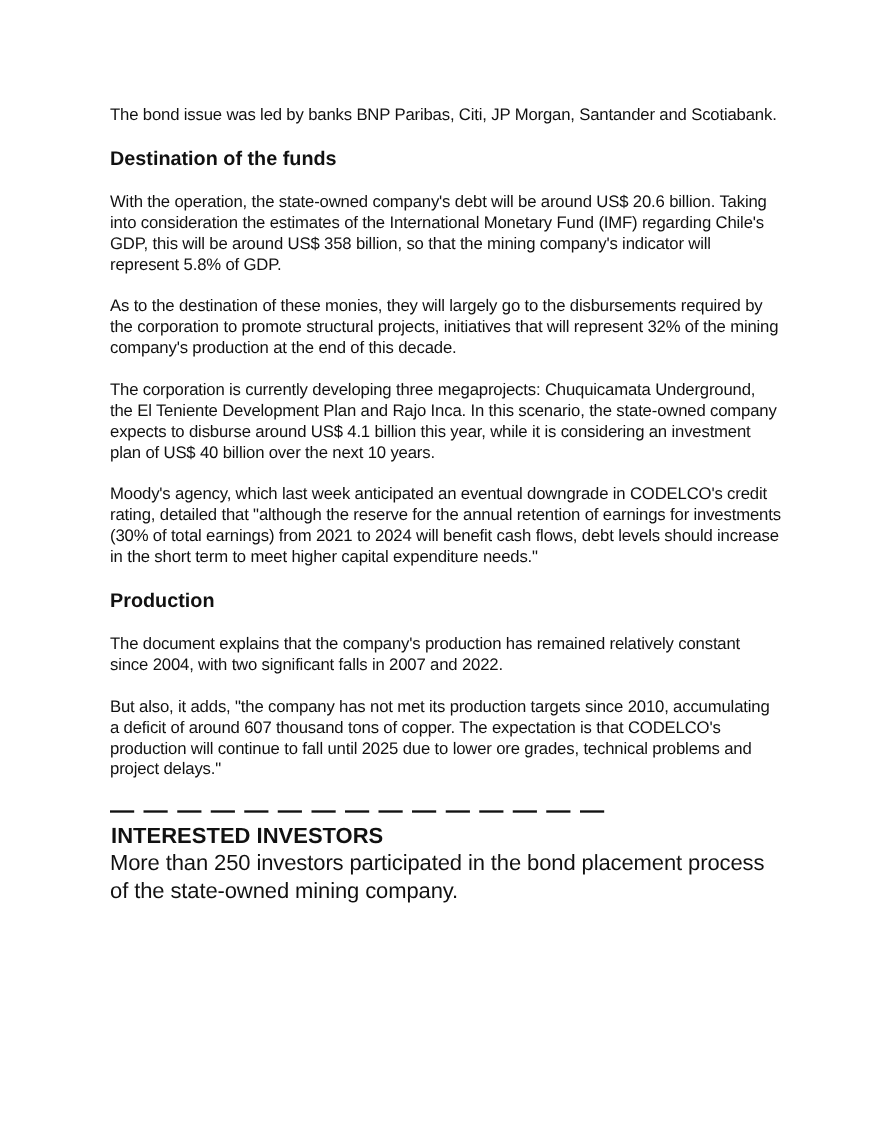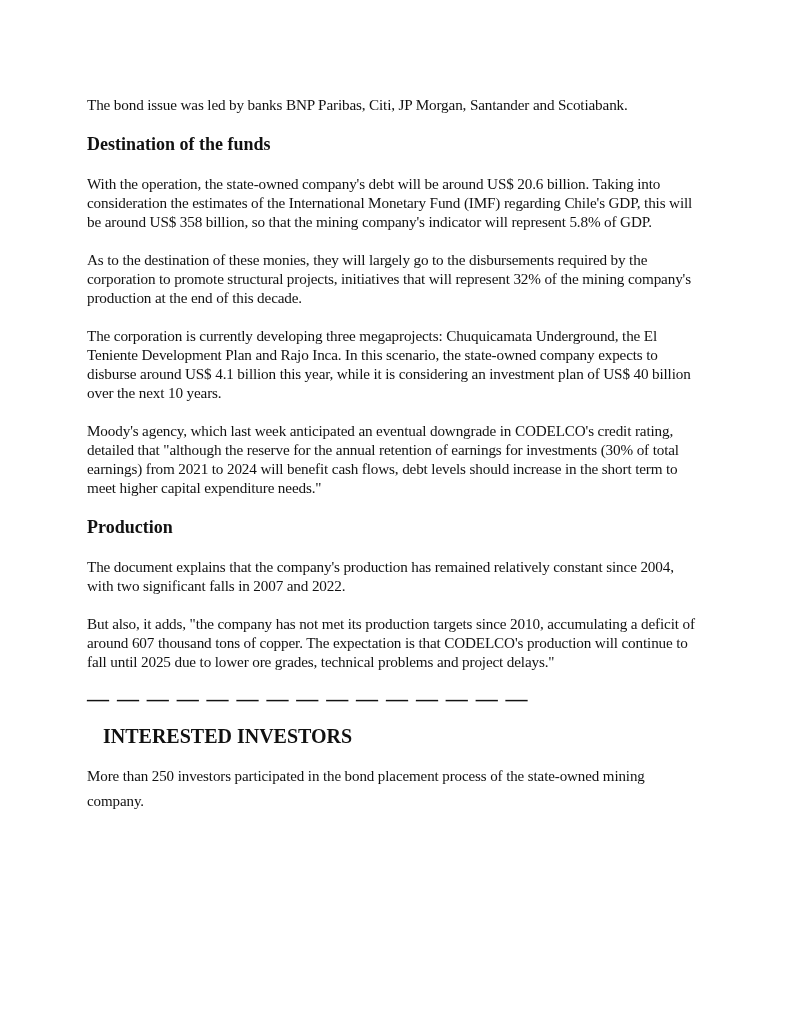--- a/index.html
+++ b/index.html
@@ -1,22 +1,22 @@
 <!DOCTYPE html>
 <html><head>
   <meta charset="utf-8">
   <style>
     html, body { margin: 0; padding: 0; background: #ffffff; }
     body { width: 800px; height: 1035px; position: relative; overflow: hidden; color: #111; }
-    .page { position: absolute; left: 87px; top: 95px; width: 610px; font-family: Liberation Serif, serif; }
+    .page { position: absolute; left: 100px; top: 95px; width: 610px; font-family: Liberation Sans, sans-serif; }
     .p { font-size: 15.2px; line-height: 19px; margin: 0 0 19px 0; letter-spacing: -0.15px; }
     .h { font-size: 18px; font-weight: bold; line-height: 22px; margin: 12px 0 19px 0; }
     .sep { font-size: 22px; font-weight: bold; letter-spacing: 1.2px; line-height: 18px; margin: 16px 0 2px 0; }
-    .box-title { font-size: 20px; font-weight: bold; line-height: 24px; margin: 16px; }
-    .box-text { font-size: 15px; line-height: 25px; margin: 0; letter-spacing: -0.1px; }
+    .box-title { font-size: 20px; font-weight: bold; line-height: 24px; margin: 1px; }
+    .box-text { font-size: 20px; line-height: 25px; margin: 0; letter-spacing: -0.1px; }
   </style>
 </head>
 <body>
 
 <div class="page">
   <p class="p">The bond issue was led by banks BNP Paribas, Citi, JP Morgan, Santander and Scotiabank.</p>
 
   <section>
     <h2 class="h">Destination of the funds</h2>
     <p class="p">With the operation, the state-owned company's debt will be around US$ 20.6 billion. Taking into consideration the estimates of the International Monetary Fund (IMF) regarding Chile's GDP, this will be around US$ 358 billion, so that the mining company's indicator will represent 5.8% of GDP.</p>

